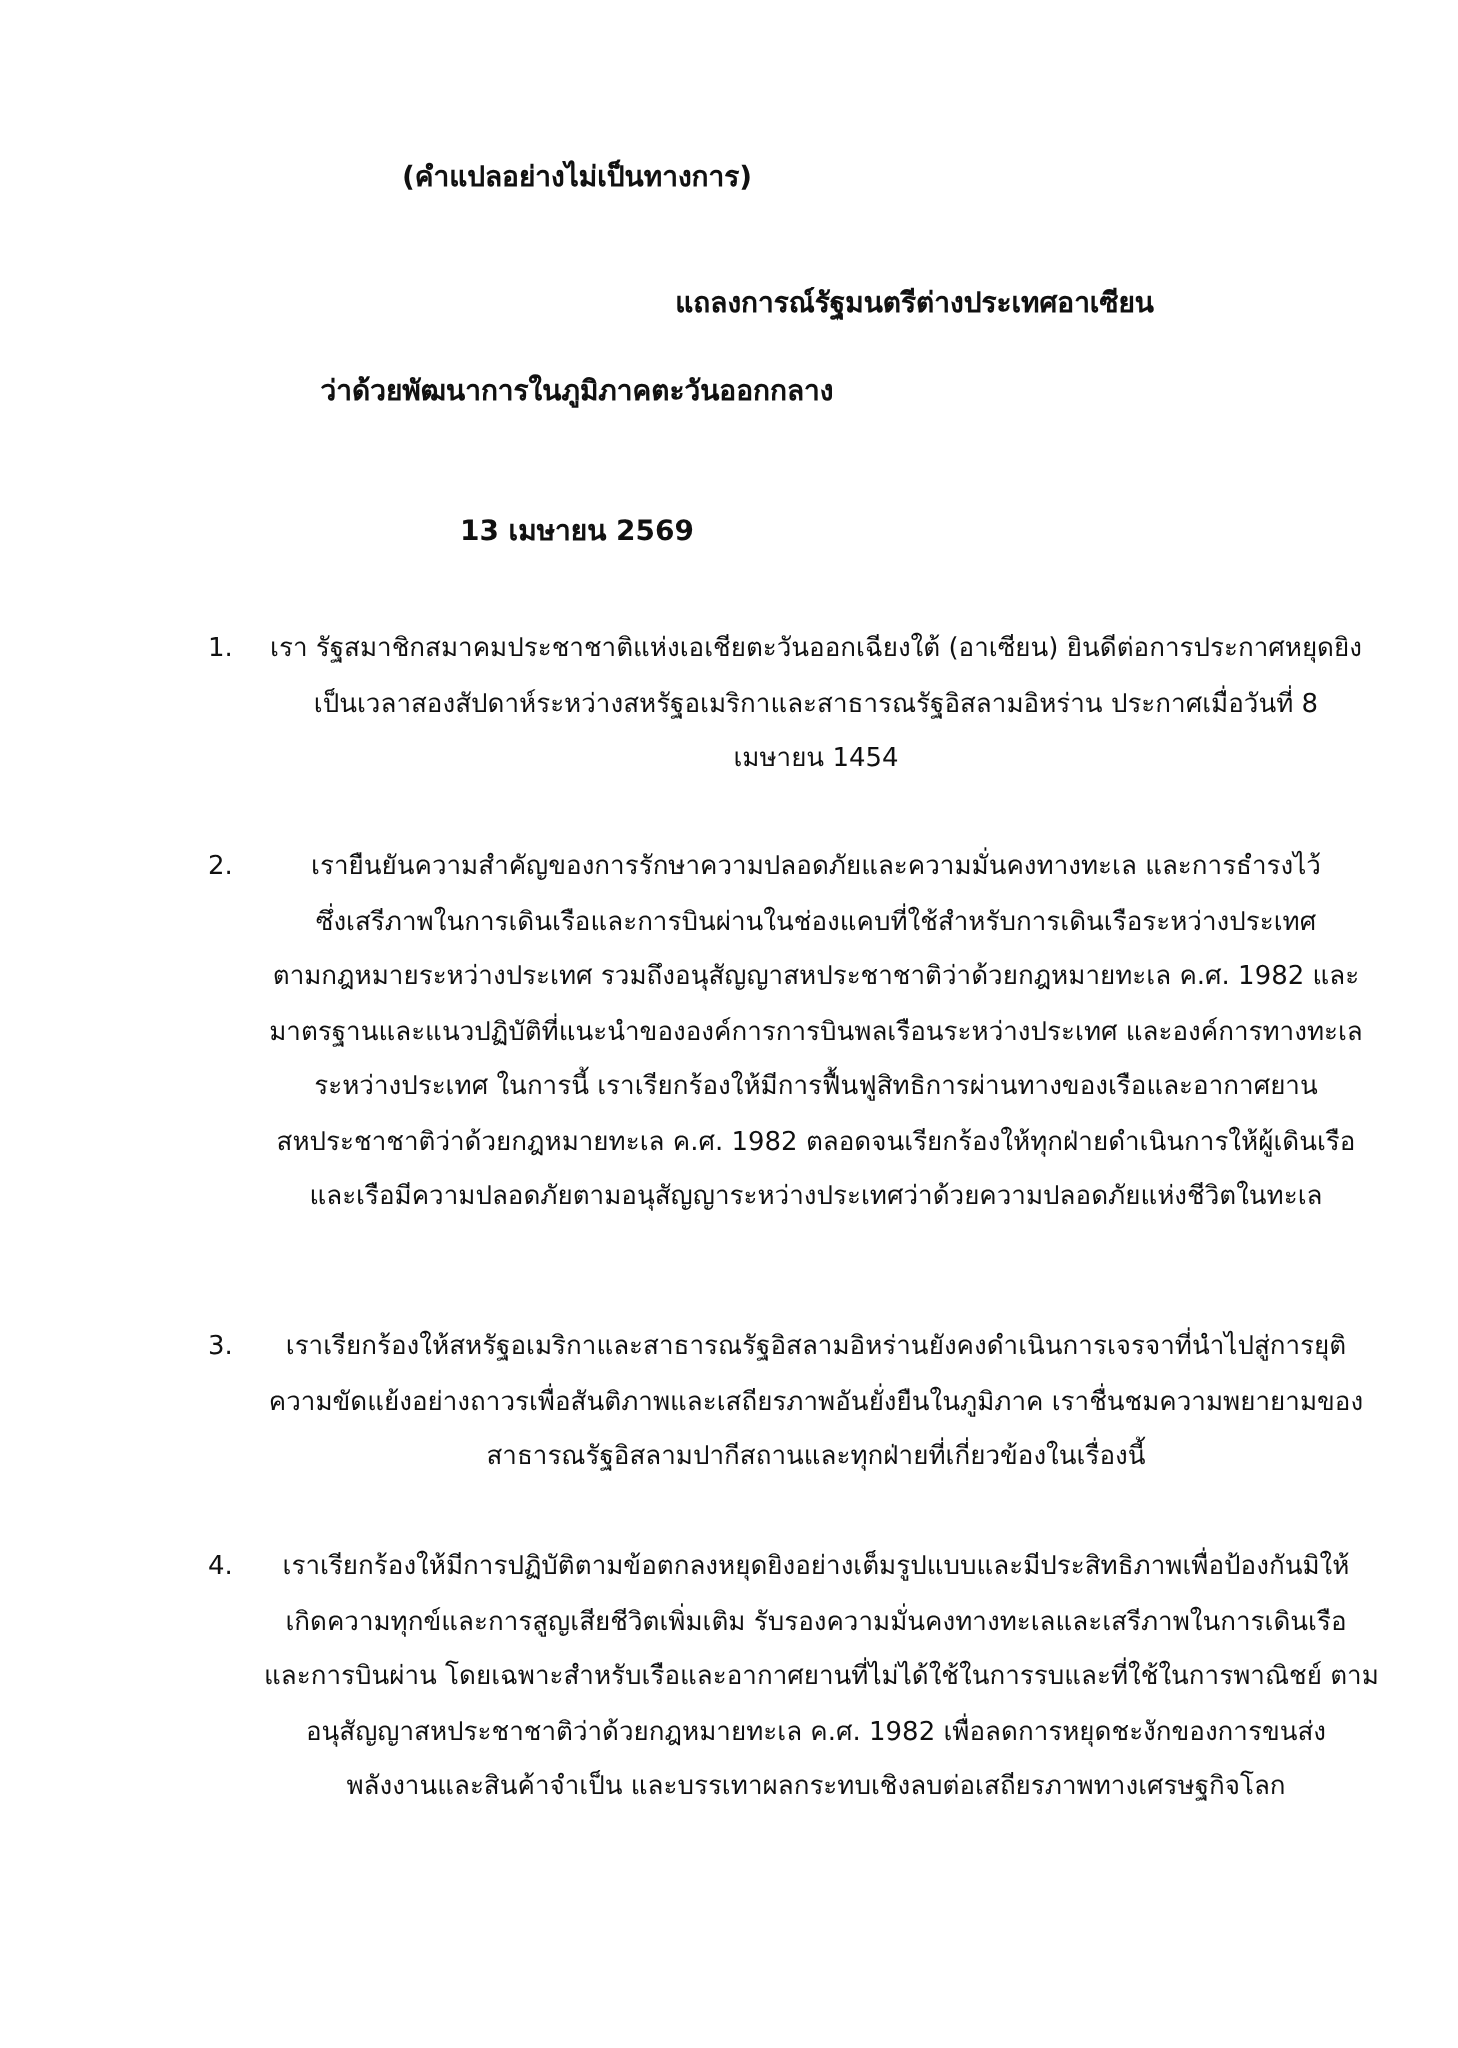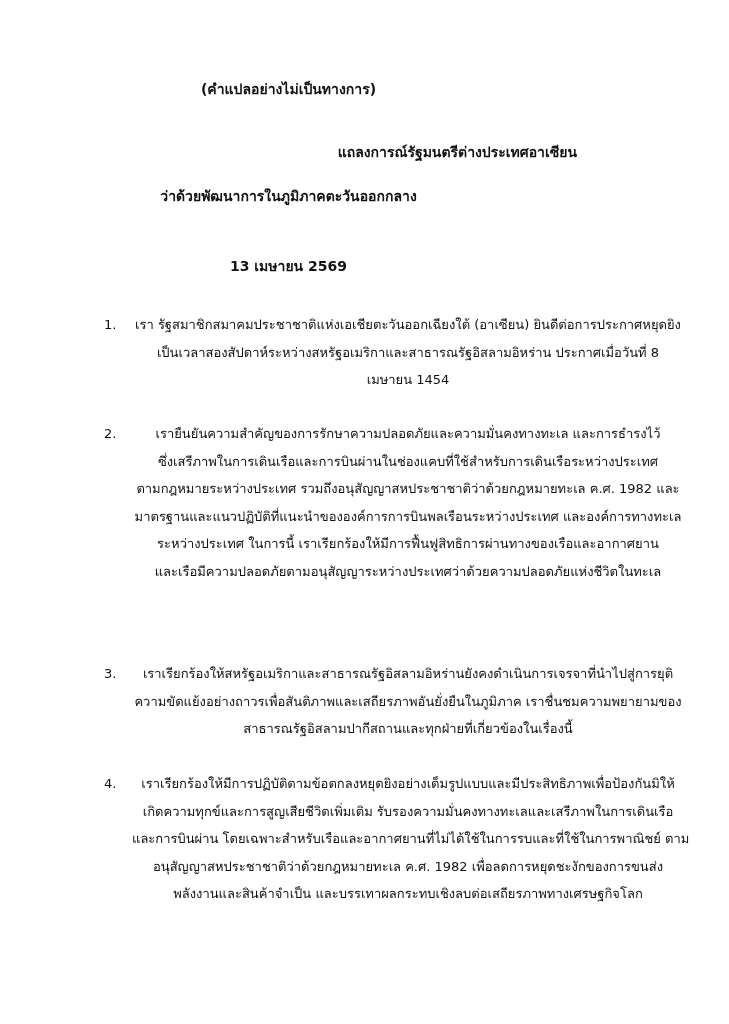--- a/index.html
+++ b/index.html
@@ -82,20 +82,21 @@
   </div>
 
   <div class="item item2">
     <span class="num">2.</span>
     <div class="lines">
       <span class="line">เรายืนยันความสำคัญของการรักษาความปลอดภัยและความมั่นคงทางทะเล และการธำรงไว้</span>
       <span class="line">ซึ่งเสรีภาพในการเดินเรือและการบินผ่านในช่องแคบที่ใช้สำหรับการเดินเรือระหว่างประเทศ</span>
       <span class="line">ตามกฎหมายระหว่างประเทศ รวมถึงอนุสัญญาสหประชาชาติว่าด้วยกฎหมายทะเล ค.ศ. 1982 และ</span>
       <span class="line">มาตรฐานและแนวปฏิบัติที่แนะนำขององค์การการบินพลเรือนระหว่างประเทศ และองค์การทางทะเล</span>
       <span class="line">ระหว่างประเทศ ในการนี้ เราเรียกร้องให้มีการฟื้นฟูสิทธิการผ่านทางของเรือและอากาศยาน</span>
+      <span class="line">สหประชาชาติว่าด้วยกฎหมายทะเล ค.ศ. 1982 ตลอดจนเรียกร้องให้ทุกฝ่ายดำเนินการให้ผู้เดินเรือ</span>
       <span class="line">และเรือมีความปลอดภัยตามอนุสัญญาระหว่างประเทศว่าด้วยความปลอดภัยแห่งชีวิตในทะเล</span>
     </div>
   </div>
 
   <div class="item item3">
     <span class="num">3.</span>
     <div class="lines">
       <span class="line">เราเรียกร้องให้สหรัฐอเมริกาและสาธารณรัฐอิสลามอิหร่านยังคงดำเนินการเจรจาที่นำไปสู่การยุติ</span>
       <span class="line">ความขัดแย้งอย่างถาวรเพื่อสันติภาพและเสถียรภาพอันยั่งยืนในภูมิภาค เราชื่นชมความพยายามของ</span>
       <span class="line">สาธารณรัฐอิสลามปากีสถานและทุกฝ่ายที่เกี่ยวข้องในเรื่องนี้</span>

